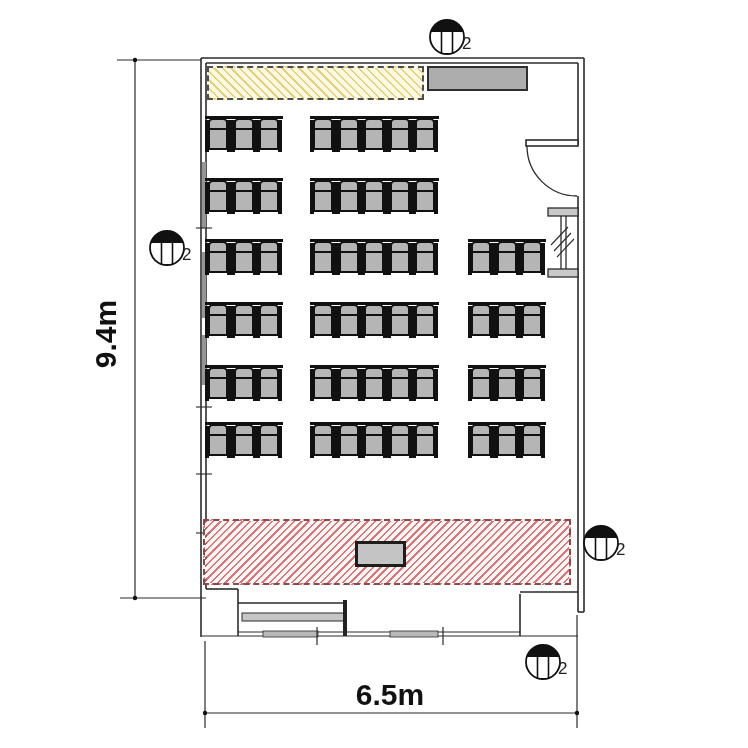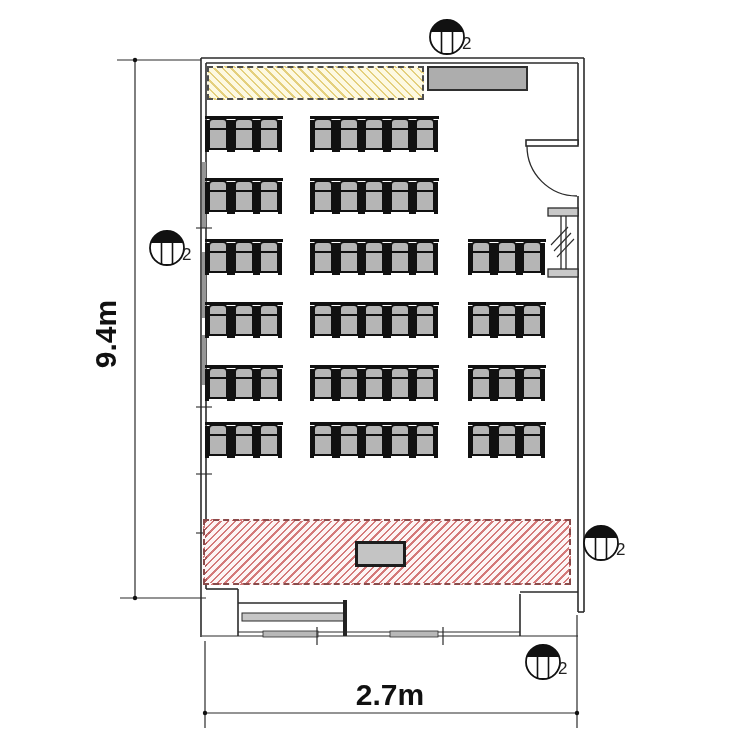--- a/index.html
+++ b/index.html
@@ -562,14 +562,14 @@
       <div class="fixture" style="left: 524px; top: 643px;"><svg width="38" height="38" viewBox="-19 -19 38 38">
           <circle cx="0" cy="0" r="17" fill="#fff" stroke="#111" stroke-width="1.8"></circle>
           <path d="M-16.2,-5 A17,17 0 0 1 16.2,-5 Z" fill="#111"></path>
           <line x1="-5.5" y1="-5" x2="-5.5" y2="16" stroke="#111" stroke-width="1.6"></line>
           <line x1="5.5" y1="-5" x2="5.5" y2="16" stroke="#111" stroke-width="1.6"></line>
         </svg></div>
       <span class="fixture-label" style="left: 558px; top: 660px;">2</span>
     </div>
 
   <div class="dim-label dim-h">9.4m</div>
-  <div class="dim-label dim-w">2.7m</div>
+  <div class="dim-label dim-w">6.5m</div>
 </div>
 
 </body></html>

